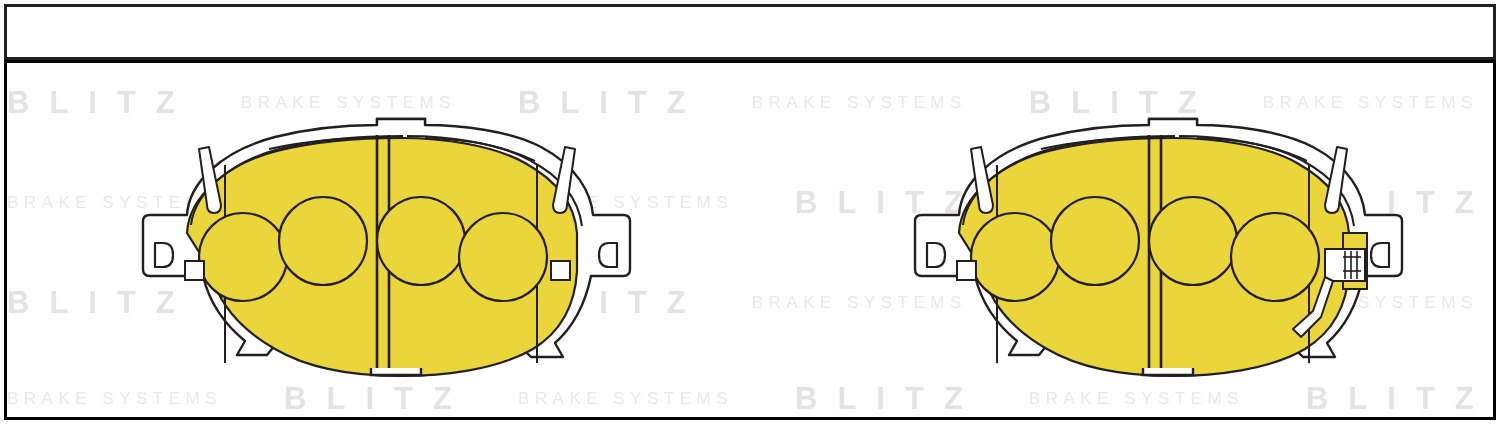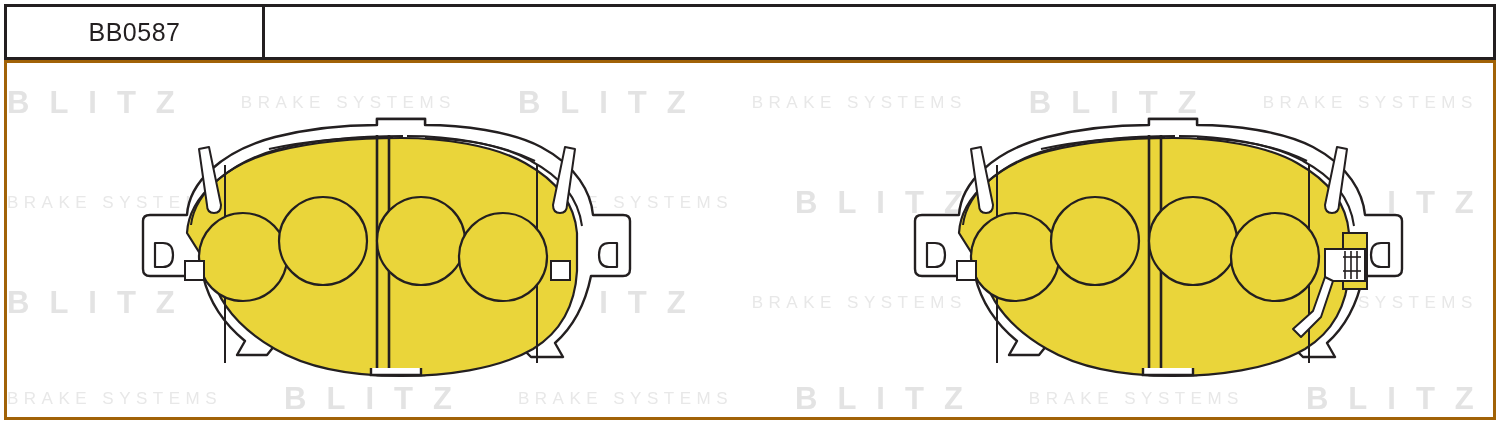--- a/index.html
+++ b/index.html
@@ -63,21 +63,21 @@
   }
 
   
   .body-frame {
     position: absolute;
     left: 4px;
     top: 60px;
     width: 1492px;
     height: 360px;
     box-sizing: border-box;
-    border: 3px solid #a16207;
+    border: 3px solid #000000;
     background: #ffffff;
     overflow: hidden;
     z-index: 1;
   }
 
   
   .wm-layer {
     position: absolute;
     inset: 0;
     overflow: hidden;
@@ -116,23 +116,20 @@
     pointer-events: none;
   }
   .pads svg { display:block; }
 </style>
 </head>
 <body>
 
 <div id="sheet">
 
   <div class="header-row">
-    <div class="hcell hcell-code">
-      <span class="code-text">BB0587</span>
-    </div>
   </div>
 
   <div class="body-frame">
 
     <div class="wm-layer">
 
       <div class="wm-row" style="top:22px;">
         <span class="wm-big">BLITZ</span>
           <i class="wm-gap-a"></i>
         <span class="wm-small">BRAKE SYSTEMS</span>

